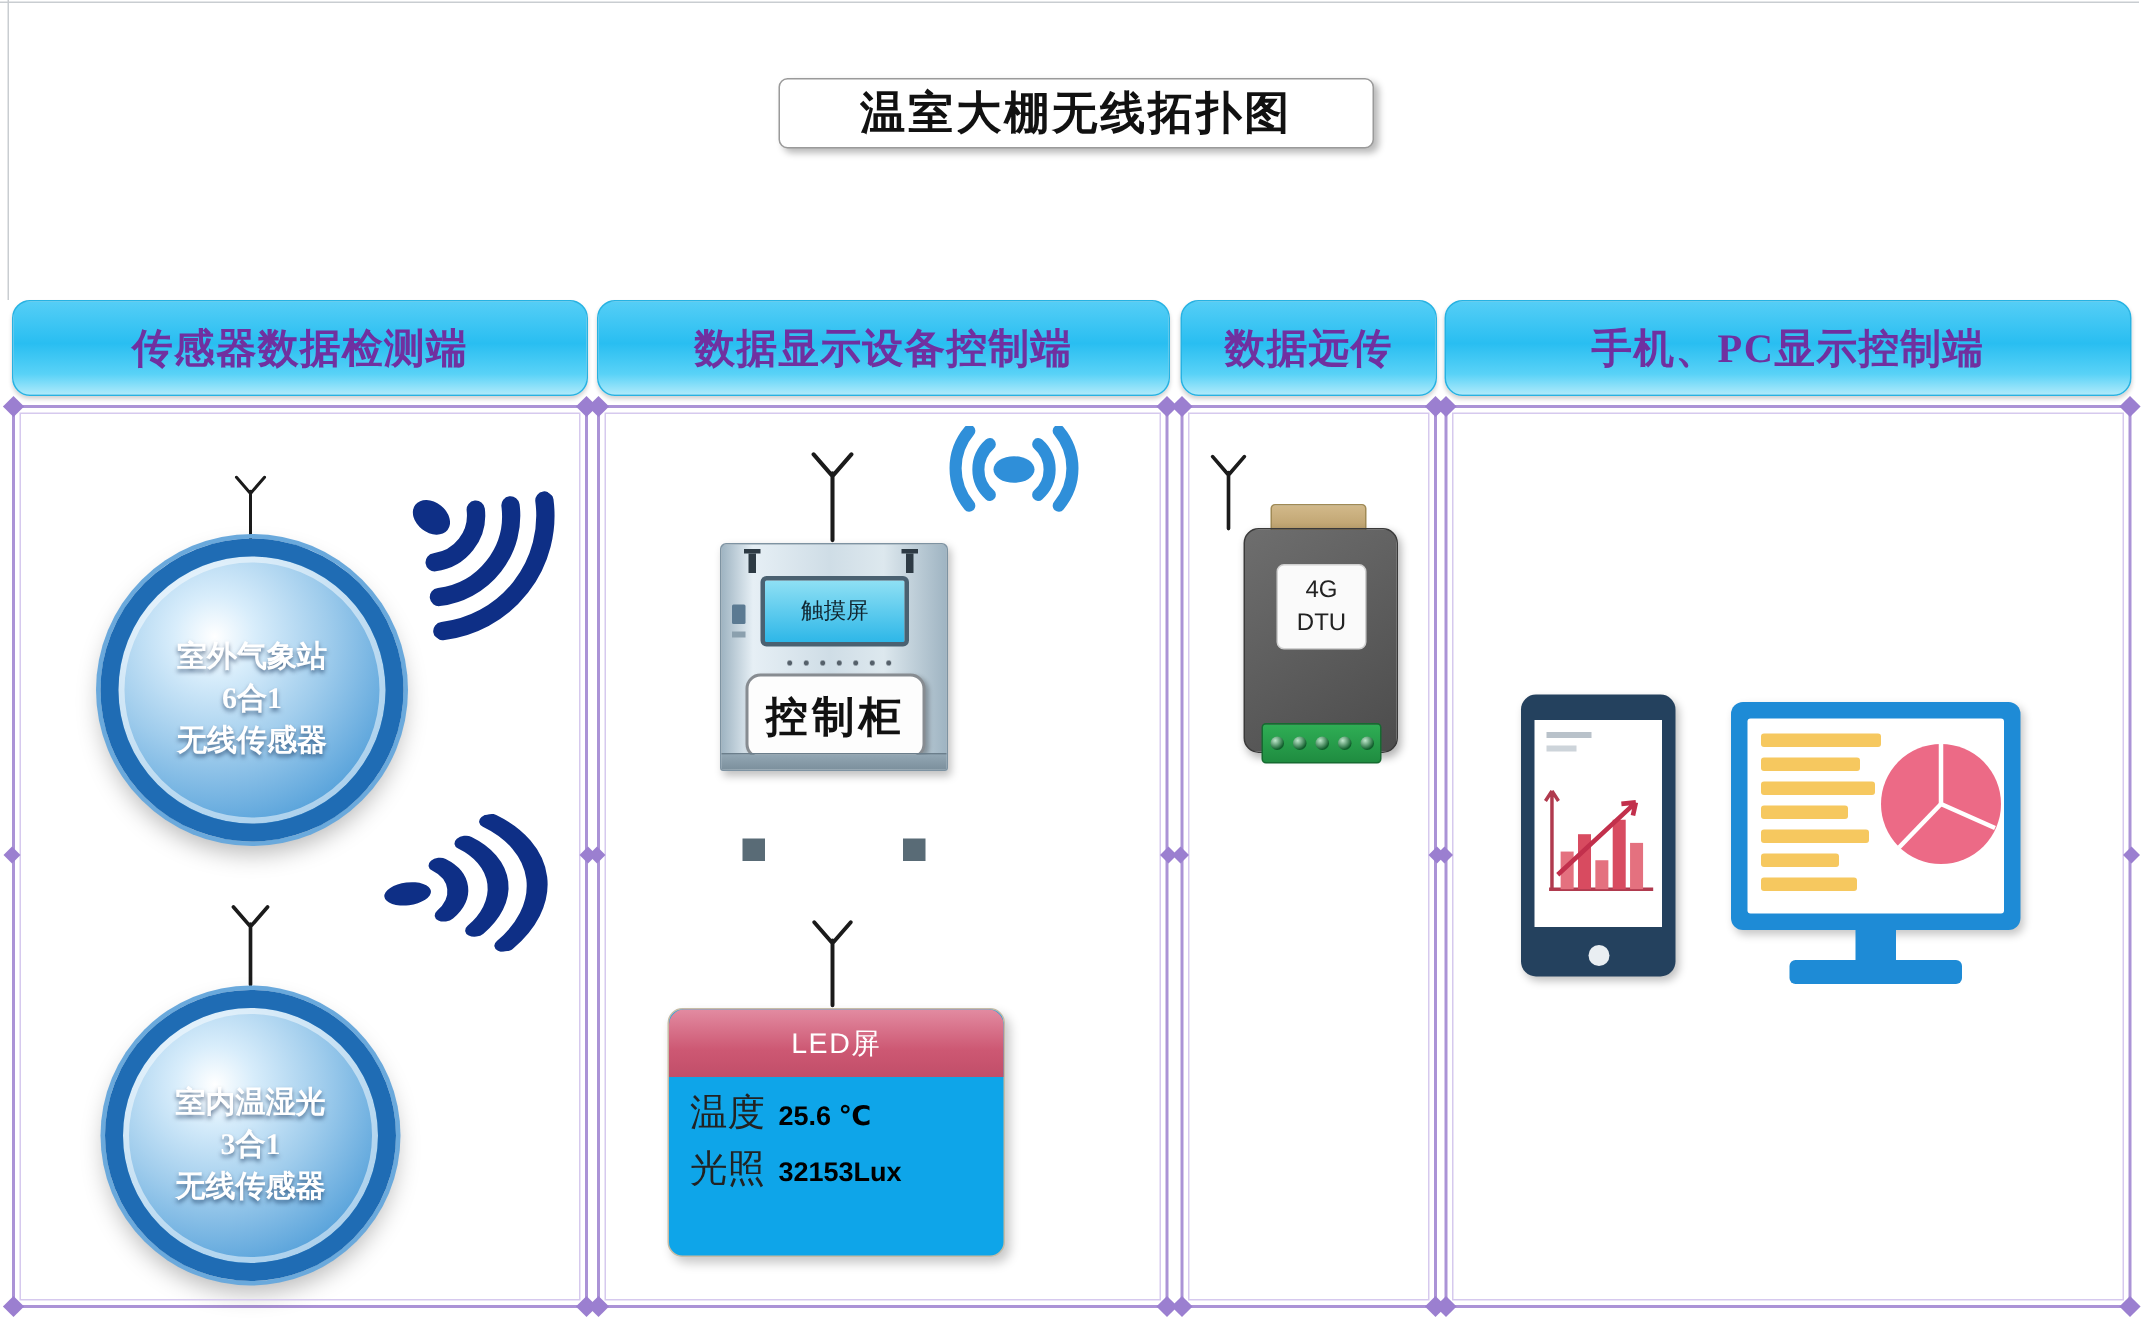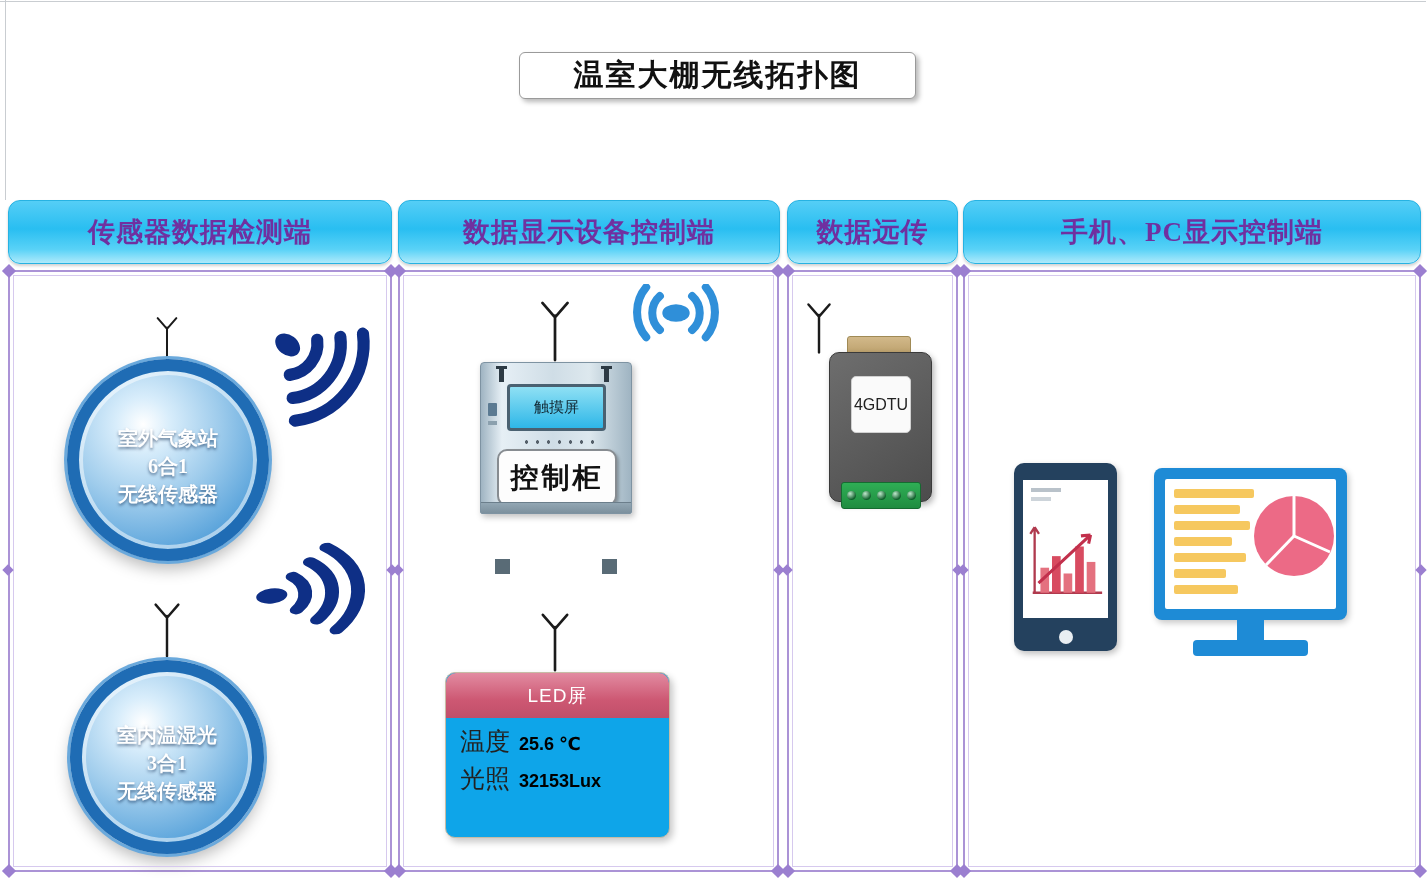--- a/index.html
+++ b/index.html
@@ -118,21 +118,21 @@
   .led-value { font-size:18px; font-weight:bold; color:#000; }
 
   
   .dtu-top { position:absolute; left:58px; top:64px; width:64px; height:19px;
     background:linear-gradient(180deg,#d2b98a,#bca06c); border:1px solid #a08a55; border-radius:3px 3px 0 0; }
   .dtu-body { position:absolute; left:40px; top:80px; width:103px; height:150px;
     background:linear-gradient(145deg,#6e6e6e,#4c4c4c);
     border:1px solid #3a3a3a; border-radius:10px; box-shadow:2px 3px 6px rgba(0,0,0,.3); }
   .dtu-label { position:absolute; left:21px; top:23px; width:60px; height:57px;
     background:#fafafa; border-radius:5px; border:1px solid #d0d0d0;
-    display:flex; flex-direction:row; align-items:center; justify-content:center;
+    display:flex; flex-direction:column; align-items:center; justify-content:center;
     font-size:16px; color:#222; line-height:1.35; }
   .dtu-green { position:absolute; left:11px; top:129px; width:80px; height:27px;
     background:linear-gradient(180deg,#2fae55,#1f8c40); border:1px solid #156b30; border-radius:3px;
     display:flex; align-items:center; justify-content:center; gap:6px; }
   .dtu-green i { width:9px; height:9px; border-radius:50%;
     background:radial-gradient(circle at 35% 30%, #bfe8cc, #0f5e2b 70%); }
 
   
   .phone { position:absolute; left:49px; top:191px; width:103px; height:188px;
     background:#24415e; border-radius:10px; box-shadow:2px 3px 6px rgba(0,0,0,.25); }

